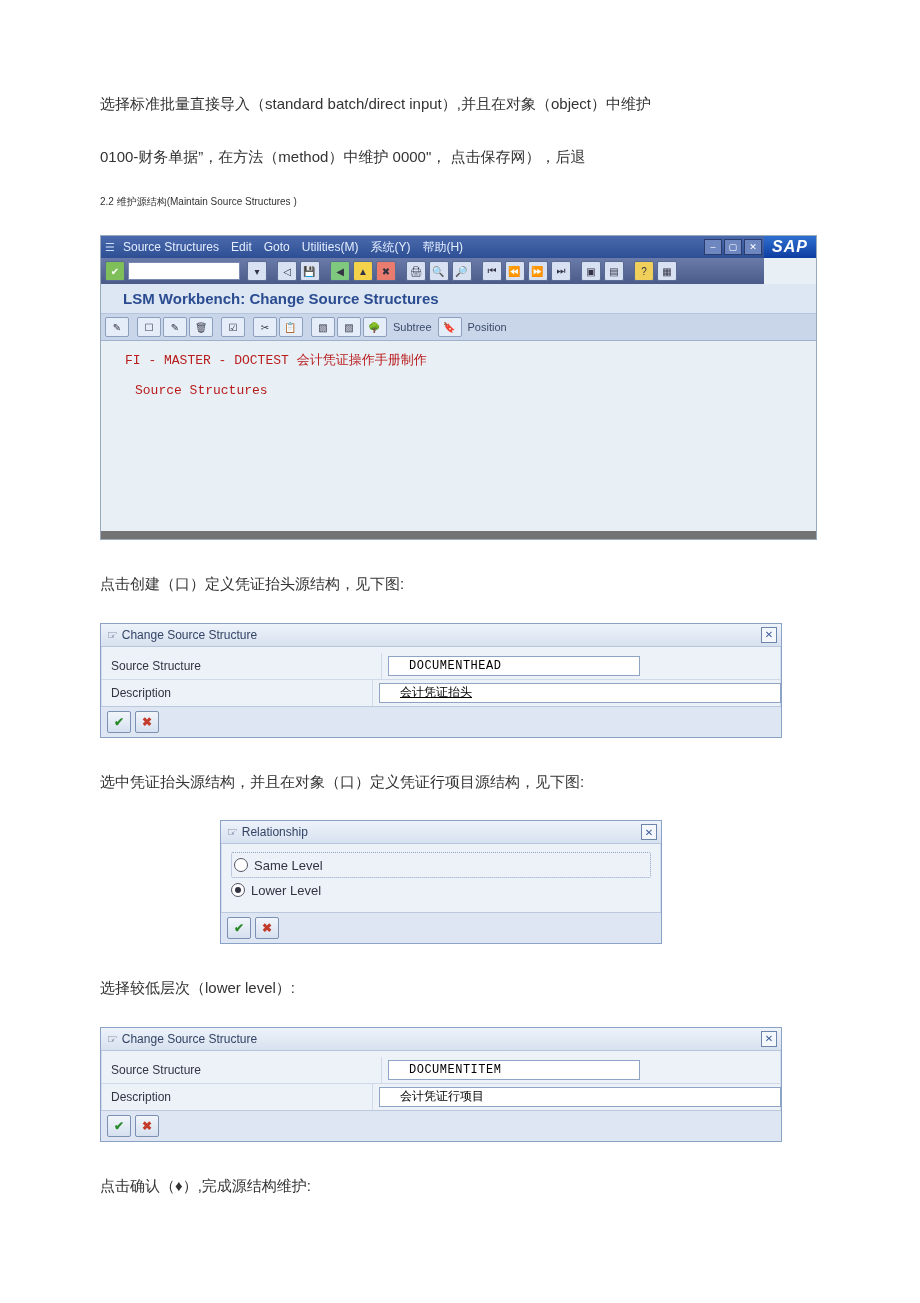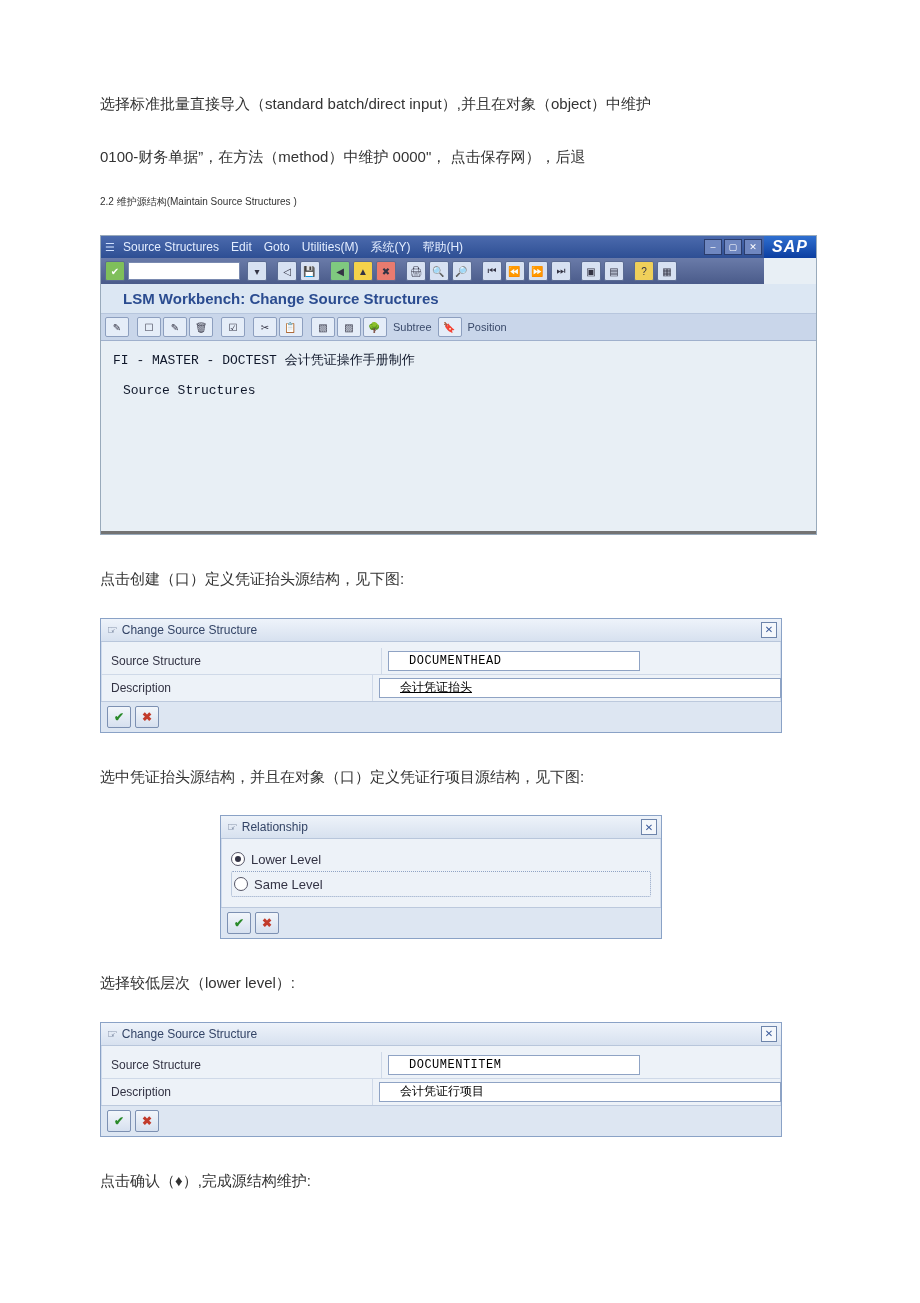--- a/index.html
+++ b/index.html
@@ -154,26 +154,26 @@
     font-size: 10px;
     color: #334;
   }
   .apptb-text {
     font-size: 11px;
     color: #3a4a6a;
     padding: 0 4px;
   }
   .sap-body {
     background: #e8eff5;
-    padding: 10px 12px 60px 12px;
+    padding: 10px 12px 60px 24px;
     font-family: "Courier New", monospace;
     font-size: 13px;
-    color: #0f172a;
+    color: #b91c1c;
     min-height: 120px;
-    border-bottom: 3px solid #737373;
+    border-bottom: 8px solid #737373;
   }
   .sap-body .line1 { margin-bottom: 14px; }
   
   .dialog {
     border: 1px solid #8aa2c6;
     background: #edf2f8;
     margin: 0 0 30px 0;
     box-shadow: 0 0 0 1px #d0dbec inset;
   }
   .dialog.wide { width: 680px; }
@@ -419,30 +419,30 @@
 
 <div class="dialog narrow">
   <div class="dlg-titlebar">
     <div class="dlg-title-left">
       <span>☞</span>
       <span>Relationship</span>
     </div>
     <div class="dlg-close">✕</div>
   </div>
   <div class="radio-body">
+    <div class="radio-row dotted">
+      <span class="radio"></span>
+      <span>Same Level</span>
+    </div>
     <div class="radio-row">
       <span class="radio">
             <span class="dot"></span>
           </span>
       <span>Lower Level</span>
     </div>
-    <div class="radio-row dotted">
-      <span class="radio"></span>
-      <span>Same Level</span>
-    </div>
   </div>
   <div class="dlg-footer">
     <div class="dlg-btn ok">✔</div>
     <div class="dlg-btn cancel">✖</div>
   </div>
 </div>
 
 <p class="para">选择较低层次（lower level）:</p>
 
 <div class="dialog wide">

